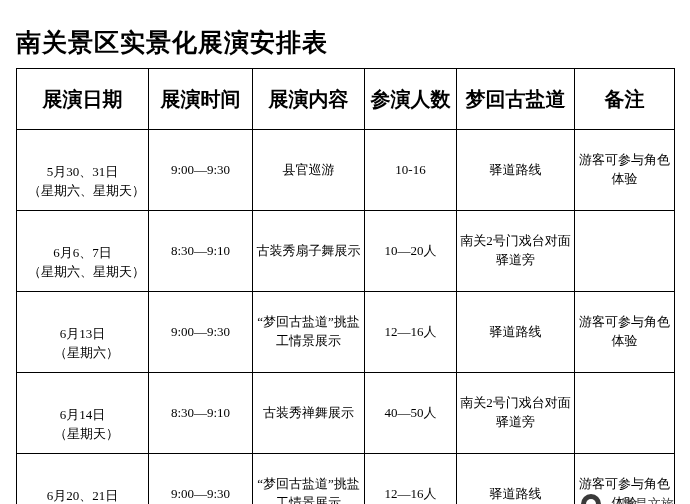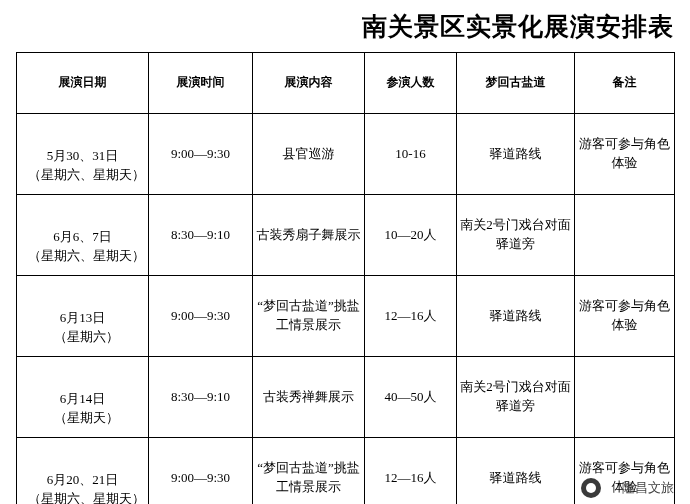--- a/index.html
+++ b/index.html
@@ -15,43 +15,44 @@
     overflow: hidden;
   }
   .page {
     position: relative;
     width: 690px;
     height: 504px;
     box-sizing: border-box;
     padding: 0 16px;
   }
   .title {
-    text-align: right;
+    text-align: left;
     font-size: 25px;
     font-weight: bold;
     letter-spacing: 1px;
     padding: 12px 0 10px 0;
     line-height: 1.2;
+    margin-top: 16px;
   }
   table.schedule {
     width: 658px;
     border-collapse: collapse;
     table-layout: fixed;
     margin: 0 auto;
   }
   table.schedule th,
   table.schedule td {
     border: 1px solid #000000;
     text-align: center;
     vertical-align: middle;
     padding: 4px 3px;
     line-height: 1.45;
   }
   table.schedule th {
-    font-size: 12px;
+    font-size: 20px;
     font-weight: bold;
     height: 52px;
   }
   table.schedule td {
     font-size: 13px;
     height: 72px;
   }
   .col-date { width: 132px; }
   .col-time { width: 104px; }
   .col-content { width: 112px; }

